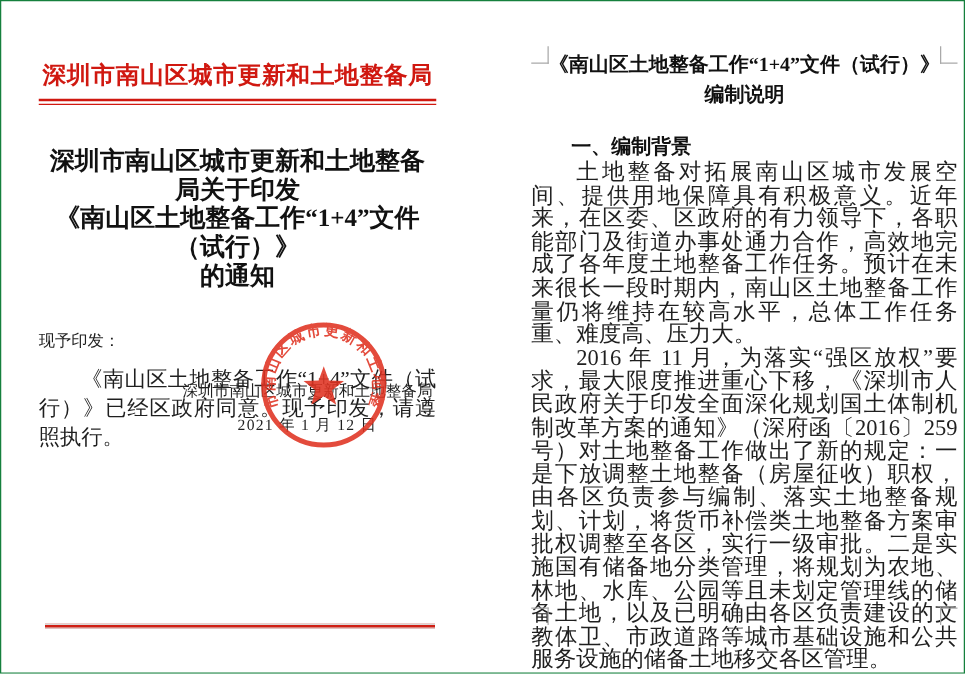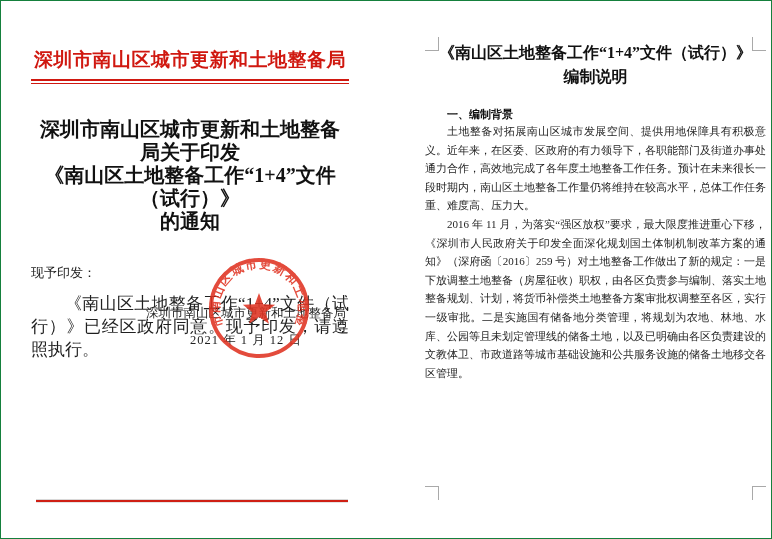--- a/index.html
+++ b/index.html
@@ -22,23 +22,23 @@
               font-size:12.5px;line-height:18px;}
   .sign-date{margin-top:9px;letter-spacing:1px;}
   .seal{position:absolute;left:176px;top:255px;width:104px;height:104px;opacity:0.88;}
   .foot-rule{position:absolute;left:5px;top:498px;width:312px;height:2px;background:#cf1f14;
              border-top:1px solid #d8d8d8;border-bottom:1px solid #e4e4e4;}
 
   
   .page-right{position:absolute;left:424px;top:0;width:341px;height:539px;}
   .exp-title{margin-top:40px;text-align:center;font-weight:bold;font-size:16px;
              line-height:24px;color:#111;}
-  .section-heading{margin-top:18px;font-weight:bold;font-size:11px;text-indent:2em;
+  .section-heading{margin-top:18px;font-weight:bold;font-size:16px;text-indent:2em;
                    font-family:"Liberation Sans",sans-serif;color:#111;}
-  .exp-par{margin:0;font-size:11px;line-height:18.6px;text-align:justify;text-indent:2em;}
+  .exp-par{margin:0;font-size:18px;line-height:18.6px;text-align:justify;text-indent:2em;}
   .exp-par + .exp-par{margin-top:0;}
 
   
   .mark{position:absolute;width:13px;height:13px;border:0 solid #a9a9a9;}
   .mark.tl{left:0;  top:36px;  border-bottom-width:1px;border-right-width:1px;}
   .mark.tr{right:0; top:36px;  border-bottom-width:1px;border-left-width:1px;}
   .mark.bl{left:0;  top:485px; border-top-width:1px;border-right-width:1px;}
   .mark.br{right:0; top:485px; border-top-width:1px;border-left-width:1px;}
 </style>
 </head>

